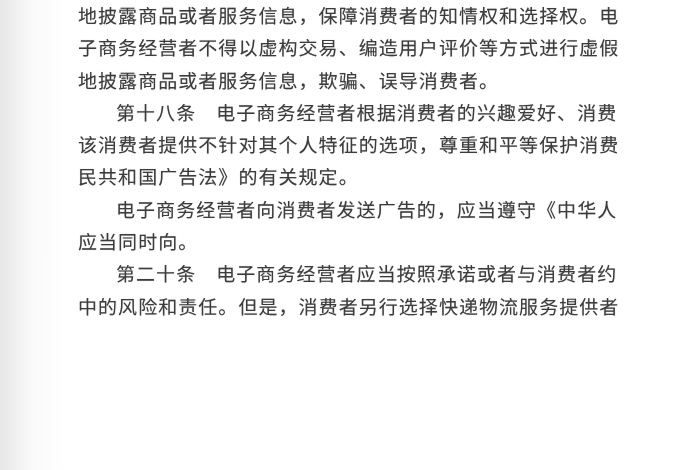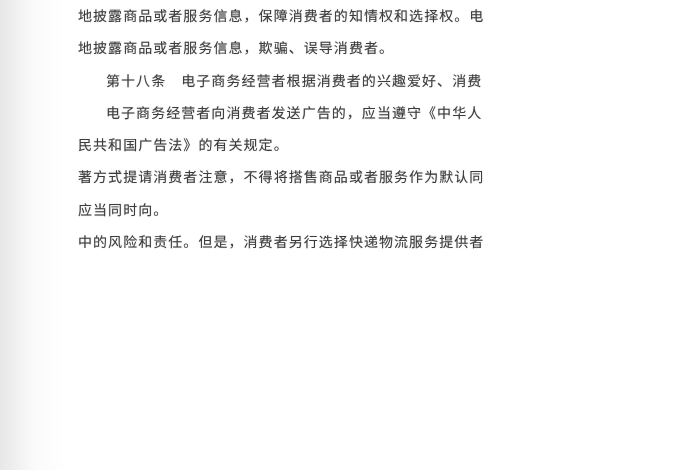--- a/index.html
+++ b/index.html
@@ -28,39 +28,41 @@
     background: linear-gradient(to right, var(--edge-color, #e7e7e7) 0px, rgba(247,247,247,0.6) 34px, rgba(255,255,255,0) 68px);
     pointer-events: none;
   }
   .text-block {
     position: absolute;
     left: 78px;
     top: 1px;
     width: 566px;
   }
   .line {
-    font-size: 14px;
+    font-size: 19px;
     line-height: 32.3px;
     letter-spacing: 1.05px;
     color: var(--text-color, #3c3c3c);
     white-space: nowrap;
     text-shadow: 0 0 1px rgba(90, 90, 90, 0.45);
   }
   .line.indent {
     text-indent: 2em;
   }
 </style>
 </head>
 <body>
 
 <div class="page">
   <div class="edge-shade"></div>
   <div class="text-block">
       <div class="line">地披露商品或者服务信息，保障消费者的知情权和选择权。电</div>
+      <div class="line">子商务经营者不得以虚构交易、编造用户评价等方式进行虚假</div>
       <div class="line">地披露商品或者服务信息，欺骗、误导消费者。</div>
       <div class="line indent">第十八条　电子商务经营者根据消费者的兴趣爱好、消费</div>
+      <div class="line">该消费者提供不针对其个人特征的选项，尊重和平等保护消费</div>
+      <div class="line">民共和国广告法》的有关规定。</div>
       <div class="line indent">电子商务经营者向消费者发送广告的，应当遵守《中华人</div>
-      <div class="line">民共和国广告法》的有关规定。</div>
-      <div class="line">著方式提请消费者注意，不得将搭售商品或者服务作为默认同</div>
       <div class="line">应当同时向。</div>
+      <div class="line indent">第二十条　电子商务经营者应当按照承诺或者与消费者约</div>
       <div class="line">中的风险和责任。但是，消费者另行选择快递物流服务提供者</div>
     </div>
 </div>
 
 </body></html>

